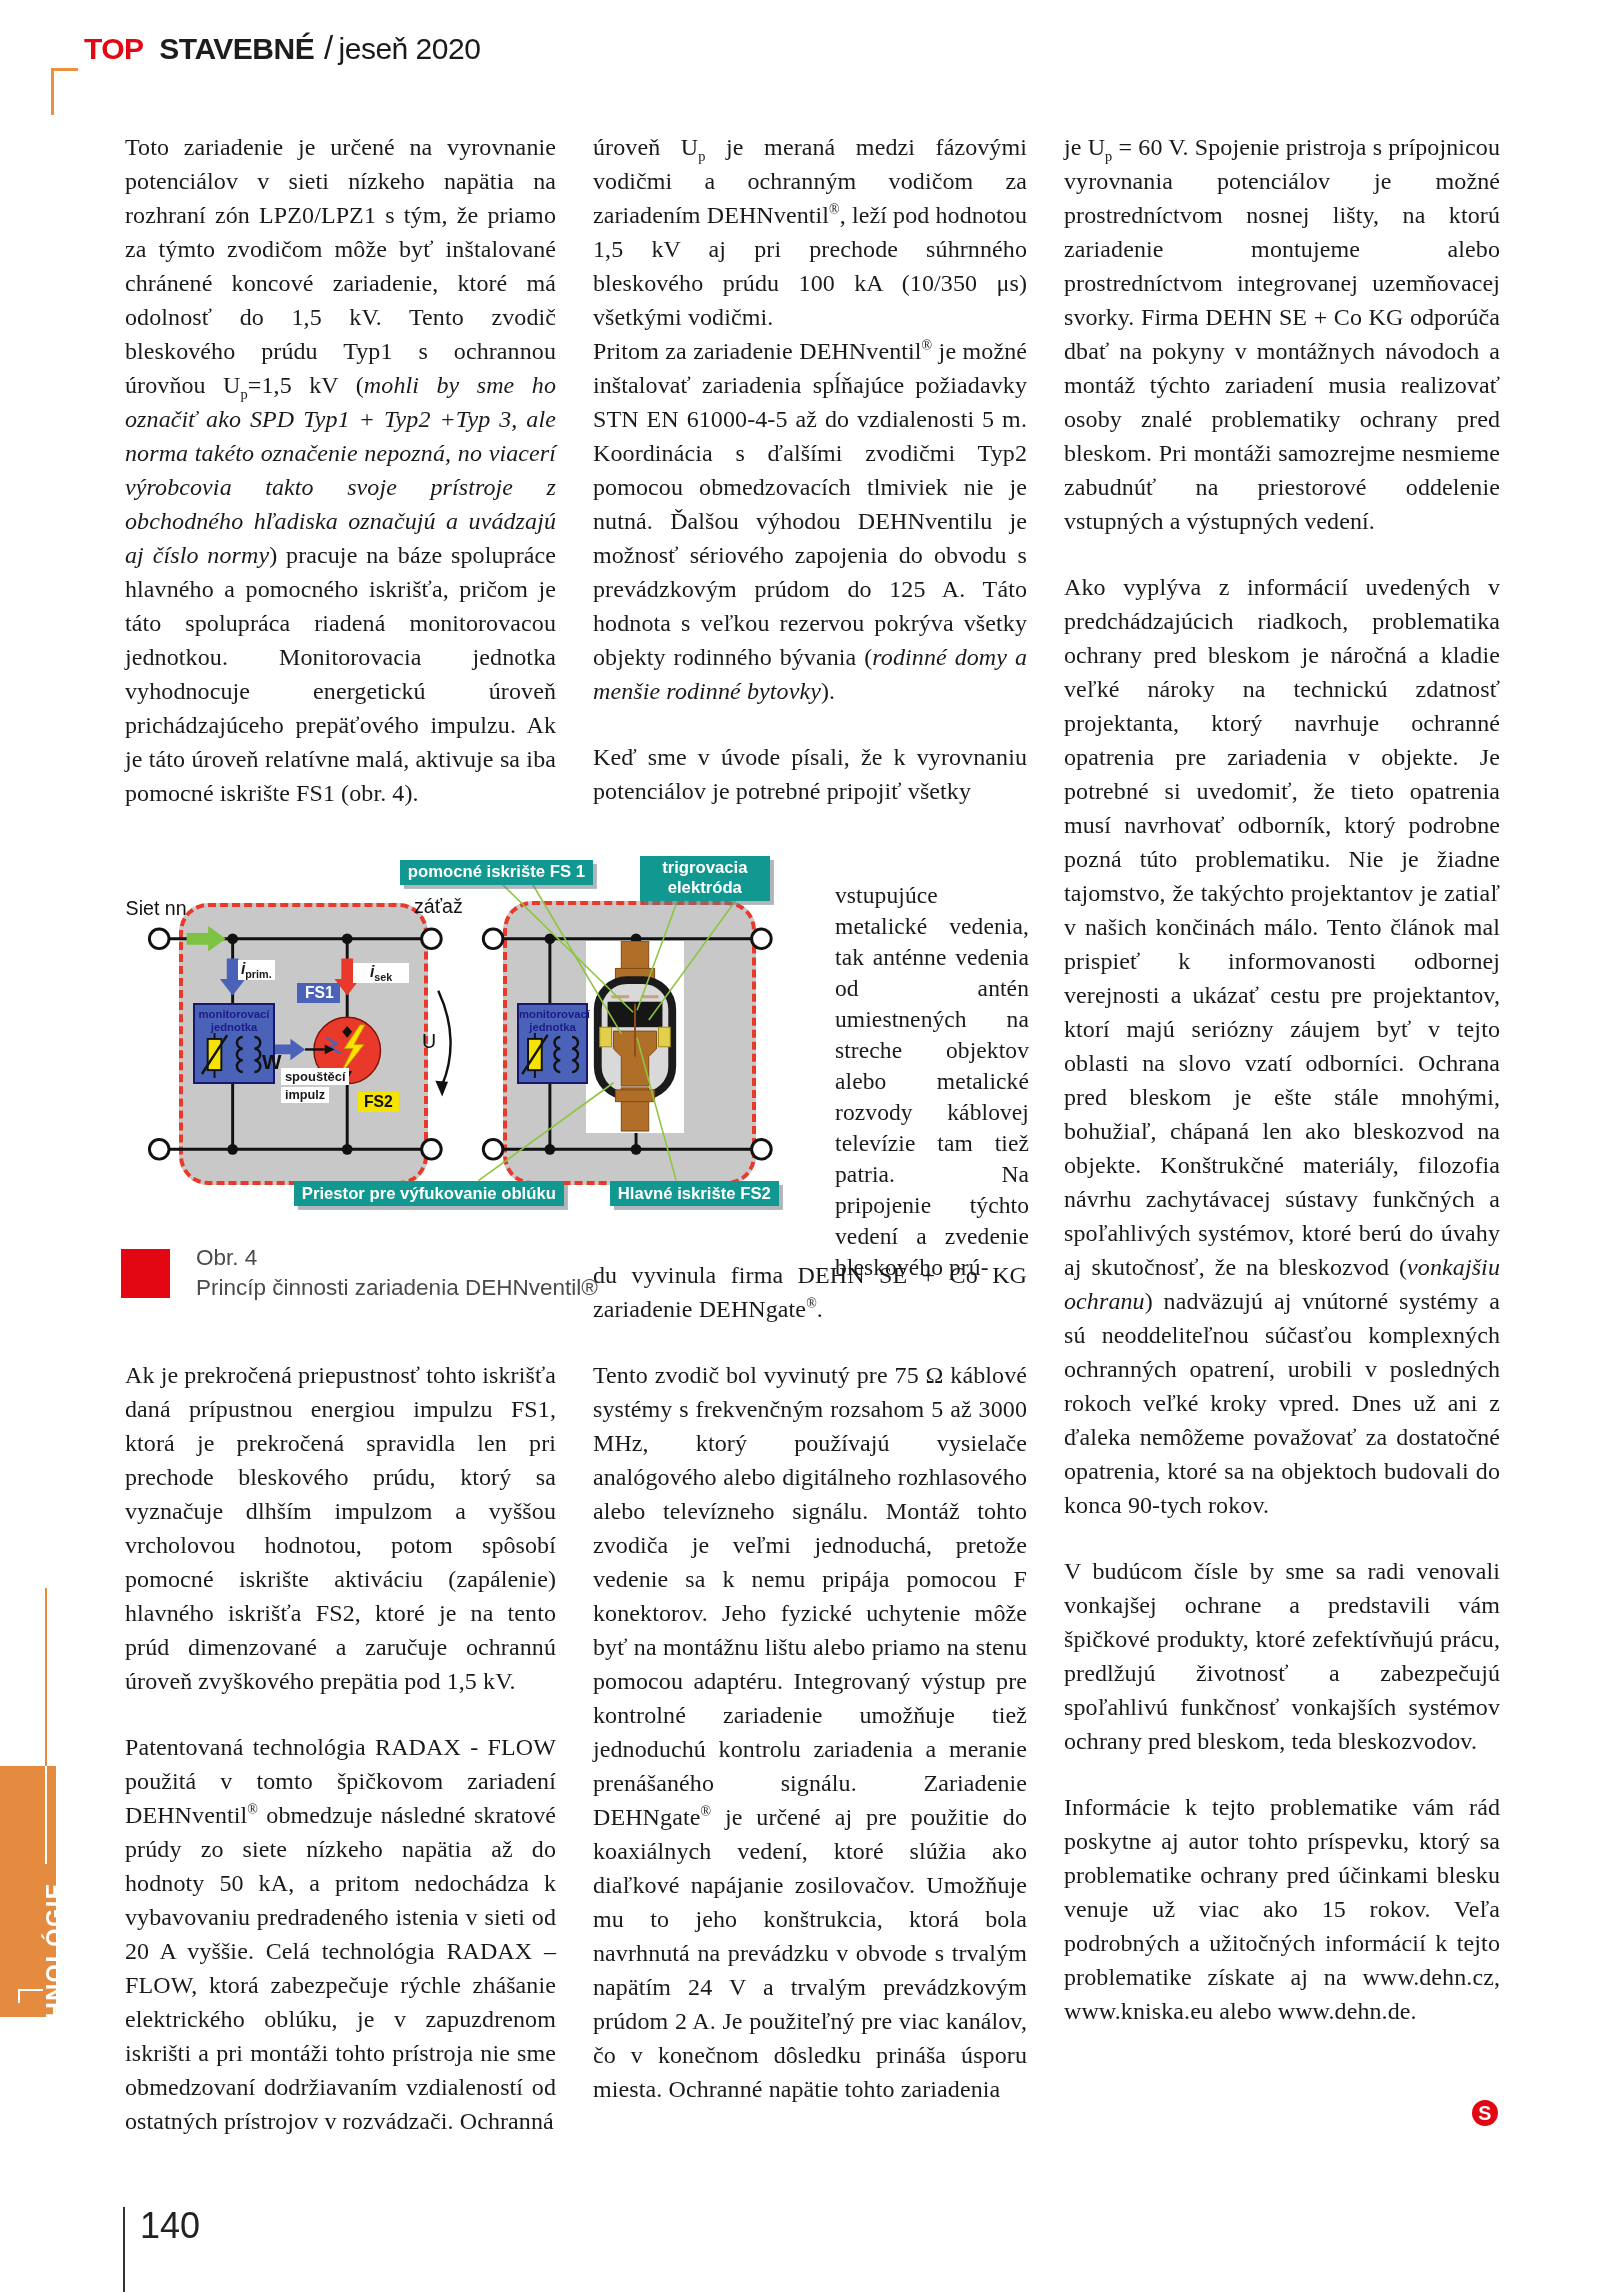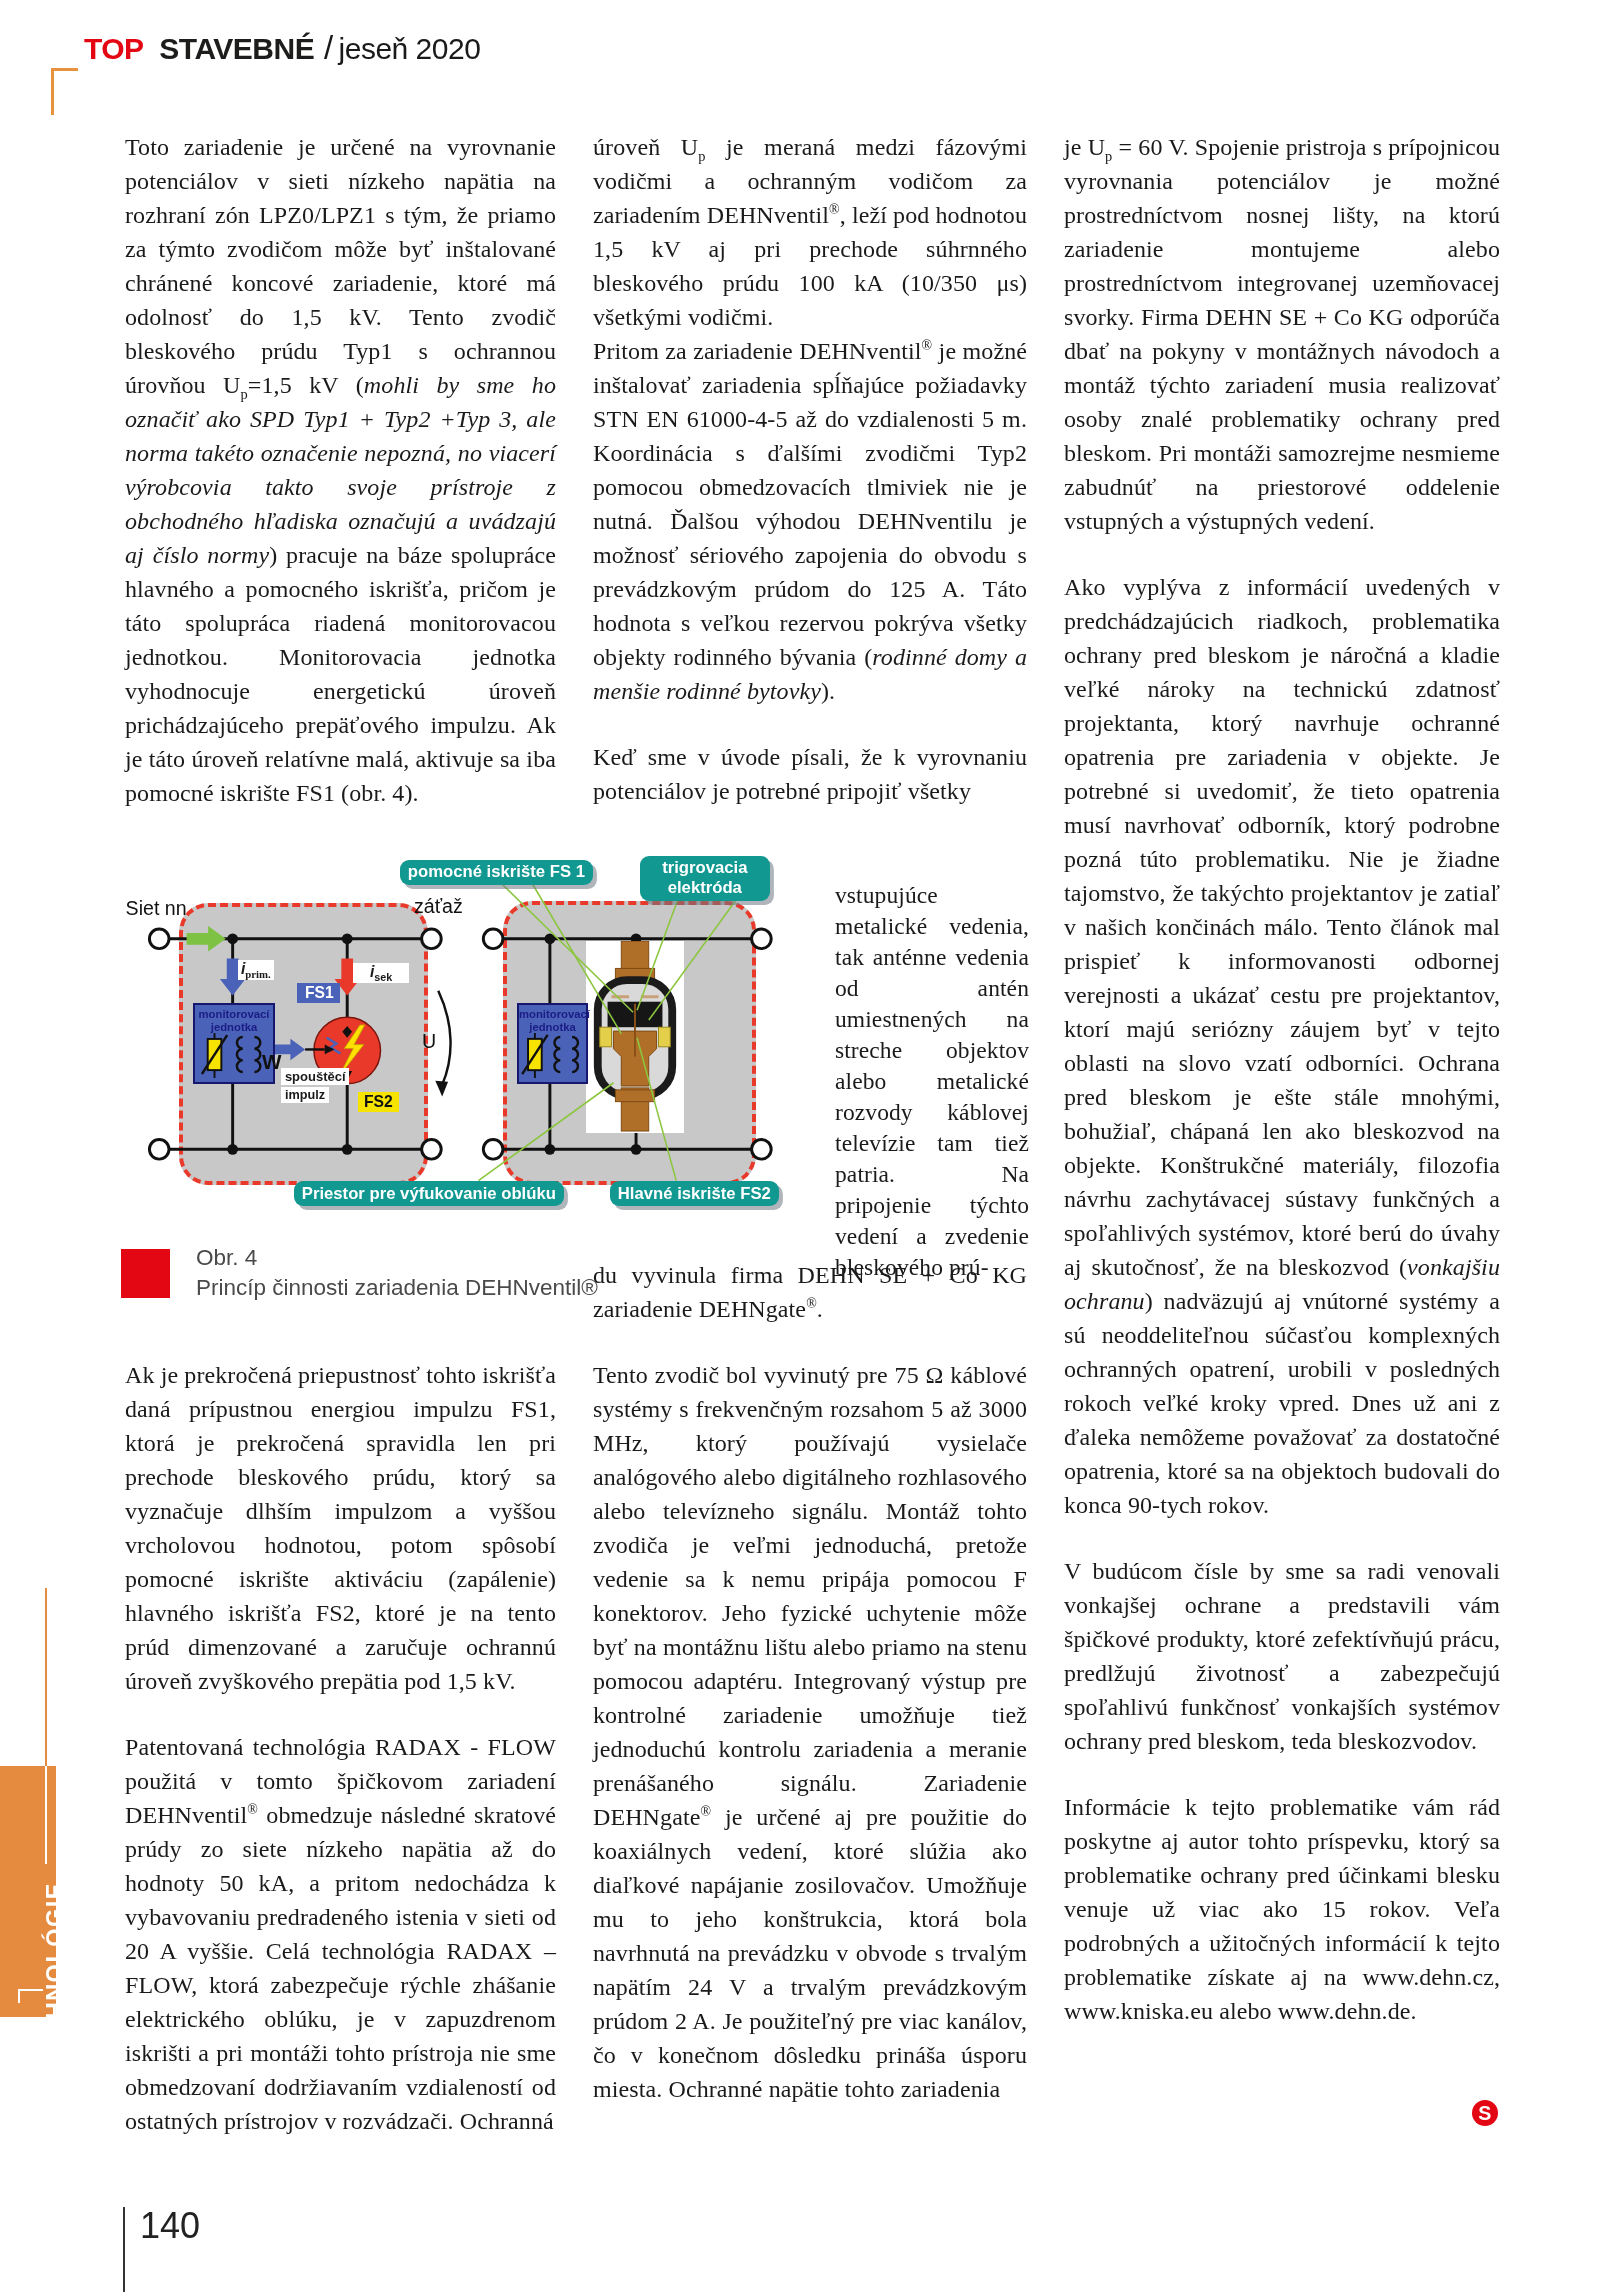--- a/index.html
+++ b/index.html
@@ -21,21 +21,21 @@
   #col2narrow{font-size:23.5px;line-height:31px;}
   .sbadge{position:absolute;right:2px;bottom:3.9px;width:26.5px;height:26.5px;border-radius:50%;
           background:#e30613;color:#fff;font-family:"Liberation Sans",sans-serif;font-weight:bold;
           font-size:19.6px;text-align:center;line-height:26.5px;}
   
   #figure{position:absolute;left:108px;top:836px;width:686px;height:423px;}
   .graybox{position:absolute;background:#c8c8c8;border:4.9px dashed #e8392a;border-radius:29px;}
   .svglayer{position:absolute;left:0;top:0;}
   .callout{position:absolute;background:#119891;color:#fff;font-family:"Liberation Sans",sans-serif;
            font-weight:bold;font-size:16.7px;line-height:19.6px;padding:2.9px 7.8px;text-align:center;
-           box-shadow:3.9px 3.9px 0 rgba(110,120,130,.55);white-space:nowrap;border-radius:9px;}
+           box-shadow:3.9px 3.9px 0 rgba(110,120,130,.55);white-space:nowrap;}
   .callout.wrap{white-space:normal;}
   .bluebox{position:absolute;background:#4a63b8;border:2px solid #17176e;text-align:center;}
   .bluebox .bt{font-family:"Liberation Sans",sans-serif;font-size:11.3px;line-height:12.7px;
                color:#1c1c86;font-weight:bold;padding-top:2.9px;}
   .badge{position:absolute;font-family:"Liberation Sans",sans-serif;font-weight:bold;
          font-size:15.7px;padding:1px 5.9px;}
   .chip{position:absolute;background:#fff;font-family:"Liberation Sans",sans-serif;font-weight:bold;}
   .diaglbl{position:absolute;font-family:"Liberation Sans",sans-serif;font-size:19.6px;color:#111;}
   #devimg{position:absolute;left:478px;top:105px;width:98px;height:192px;background:#fff;}
   
@@ -185,21 +185,21 @@
         <rect x="7" y="6" width="14" height="32" fill="#f6e400" stroke="#111" stroke-width="2"></rect>
         <line x1="14" y1="38" x2="14" y2="46" stroke="#111" stroke-width="2"></line>
         <line x1="1" y1="42" x2="27" y2="2" stroke="#111" stroke-width="2.5"></line>
         <path d="M40,4 a6,6 0 0 0 0,12 a6,6 0 0 0 0,12 a6,6 0 0 0 0,12" fill="none" stroke="#111" stroke-width="2.5"></path>
         <path d="M52,4 a6,6 0 0 1 0,12 a6,6 0 0 1 0,12 a6,6 0 0 1 0,12" fill="none" stroke="#111" stroke-width="2.5"></path>
       </svg>
     </div>
 
     <div class="diaglbl" style="left:17.6px;top:61px;">Siet nn</div>
     <div class="diaglbl" style="left:306px;top:59px;">záťaž</div>
-    <div class="chip" style="left:130px;top:124px;font-size:15.7px;padding:0 2.9px;"><i>i</i><sub style="font-size:10.8px;font-family:Liberation Serif, serif;">prim.</sub></div>
+    <div class="chip" style="left:130px;top:124px;font-size:15.7px;padding:0 2.9px;"><i>i</i><sub style="font-size:10.8px;">prim.</sub></div>
     <div class="chip" style="left:245px;top:127px;font-size:15.7px;padding:0 17px;"><i>i</i><sub style="font-size:10.8px;">sek</sub></div>
     <div class="badge" style="left:189px;top:147px;background:#4a63b8;color:#fff;padding-left:8px;">FS1</div>
     <div class="badge" style="left:250px;top:256px;background:#f6e400;color:#111;">FS2</div>
     <div class="diaglbl" style="left:154px;top:214px;font-weight:bold;font-size:20.6px;">W</div>
     <div class="chip" style="left:173px;top:232px;font-size:13px;padding:1px 3.9px;">spouštěcí</div>
     <div class="chip" style="left:173px;top:251px;font-size:12.7px;padding:1px 3.9px;">impulz</div>
     <div class="diaglbl" style="left:314px;top:194px;">U</div>
 
     <svg class="svglayer" width="686" height="423" viewBox="0 0 700 432">
       <g stroke="#8cc63f" stroke-width="1.6">

